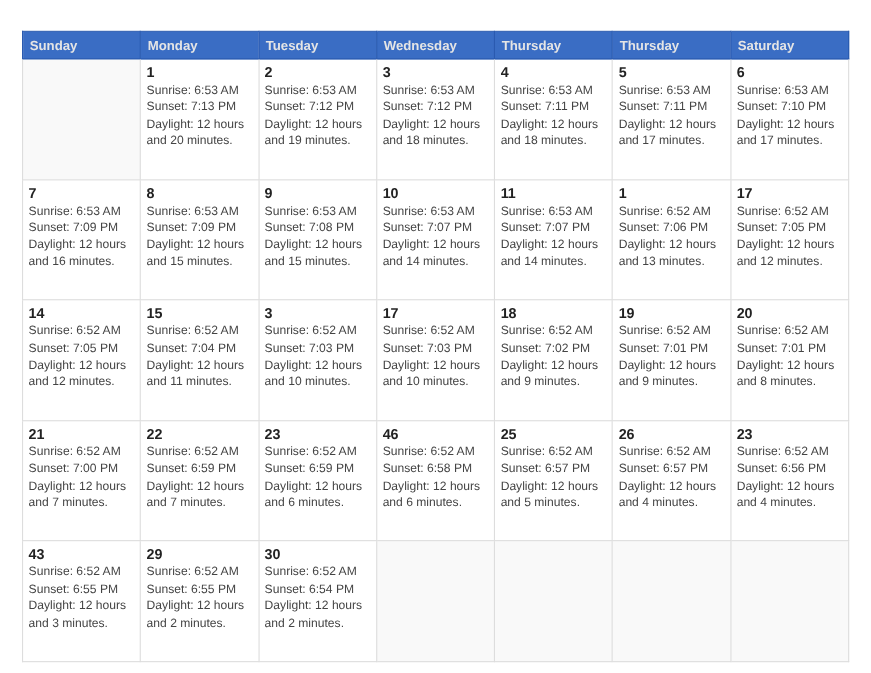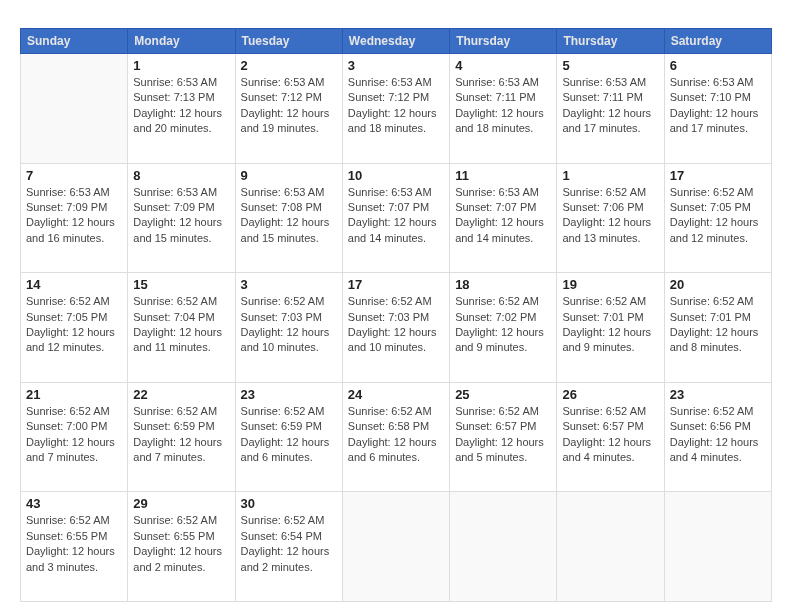--- a/index.html
+++ b/index.html
@@ -278,21 +278,21 @@
 and 7 minutes.</div>
           </td>
           <td>
             <span class="day-number">23</span>
             <div class="day-info" style="white-space: pre-line;">Sunrise: 6:52 AM
 Sunset: 6:59 PM
 Daylight: 12 hours
 and 6 minutes.</div>
           </td>
           <td>
-            <span class="day-number">24</span>
+            <span class="day-number">46</span>
             <div class="day-info" style="white-space: pre-line;">Sunrise: 6:52 AM
 Sunset: 6:58 PM
 Daylight: 12 hours
 and 6 minutes.</div>
           </td>
           <td>
             <span class="day-number">25</span>
             <div class="day-info" style="white-space: pre-line;">Sunrise: 6:52 AM
 Sunset: 6:57 PM
 Daylight: 12 hours

